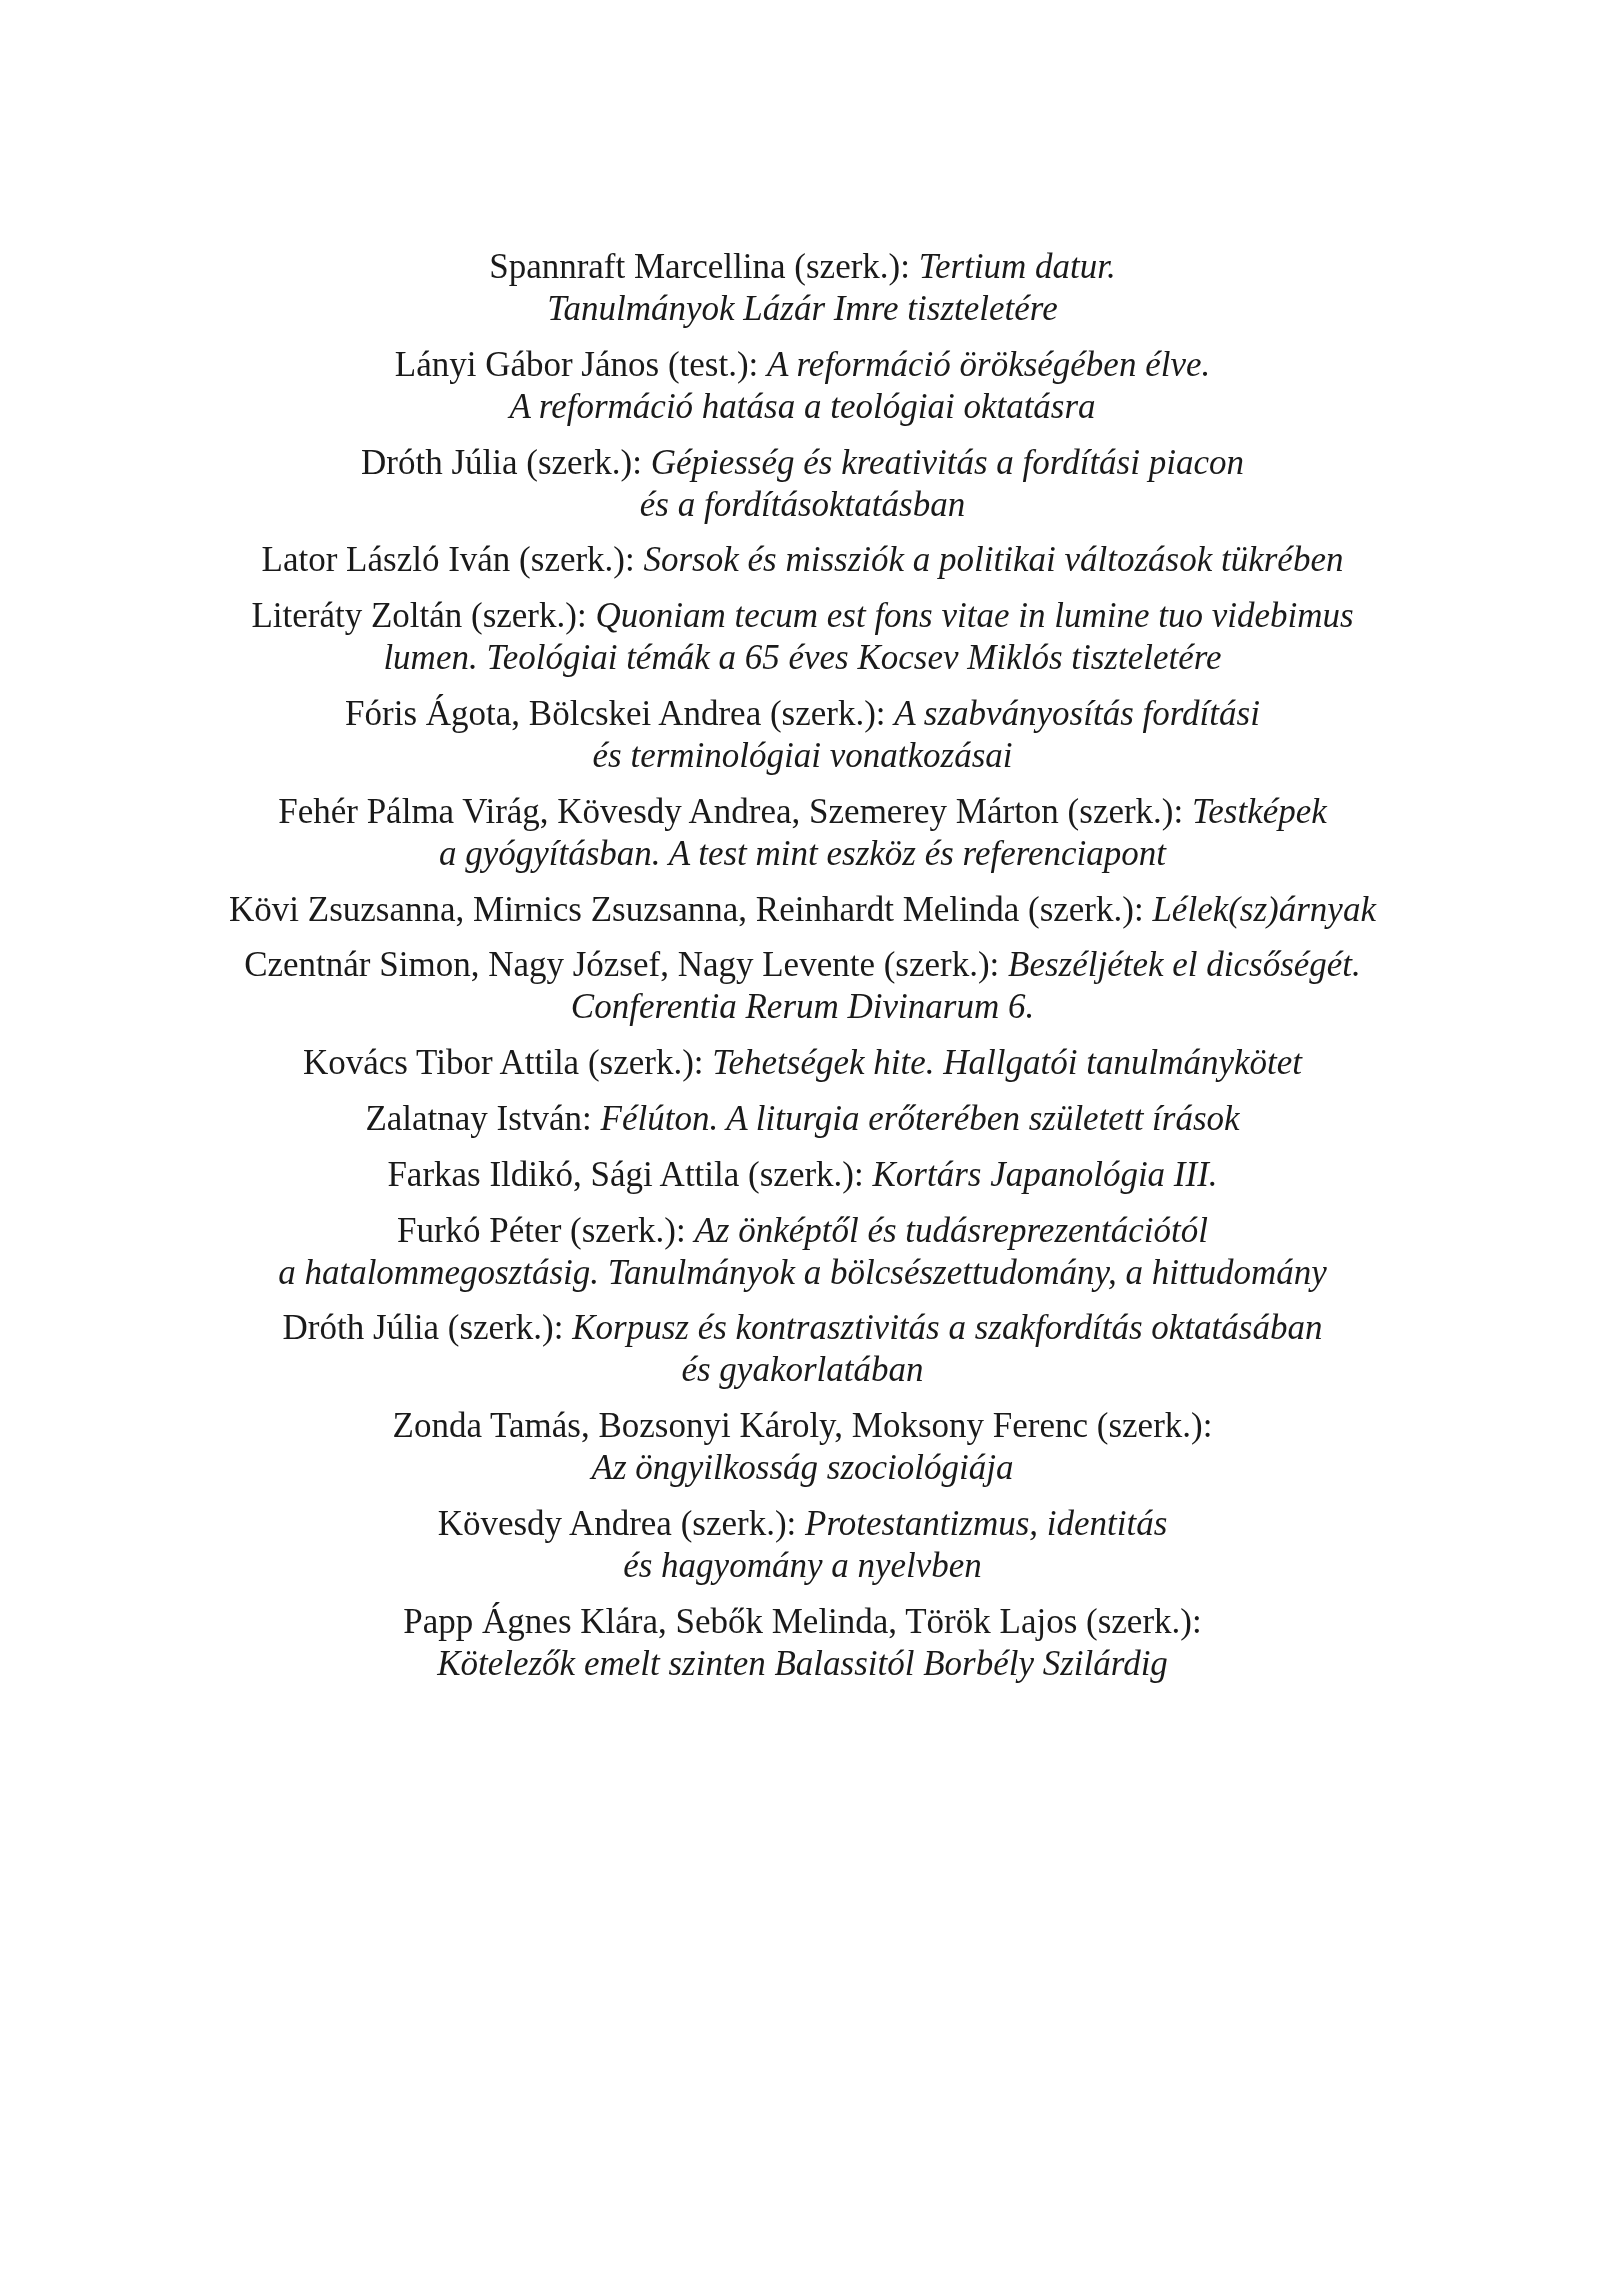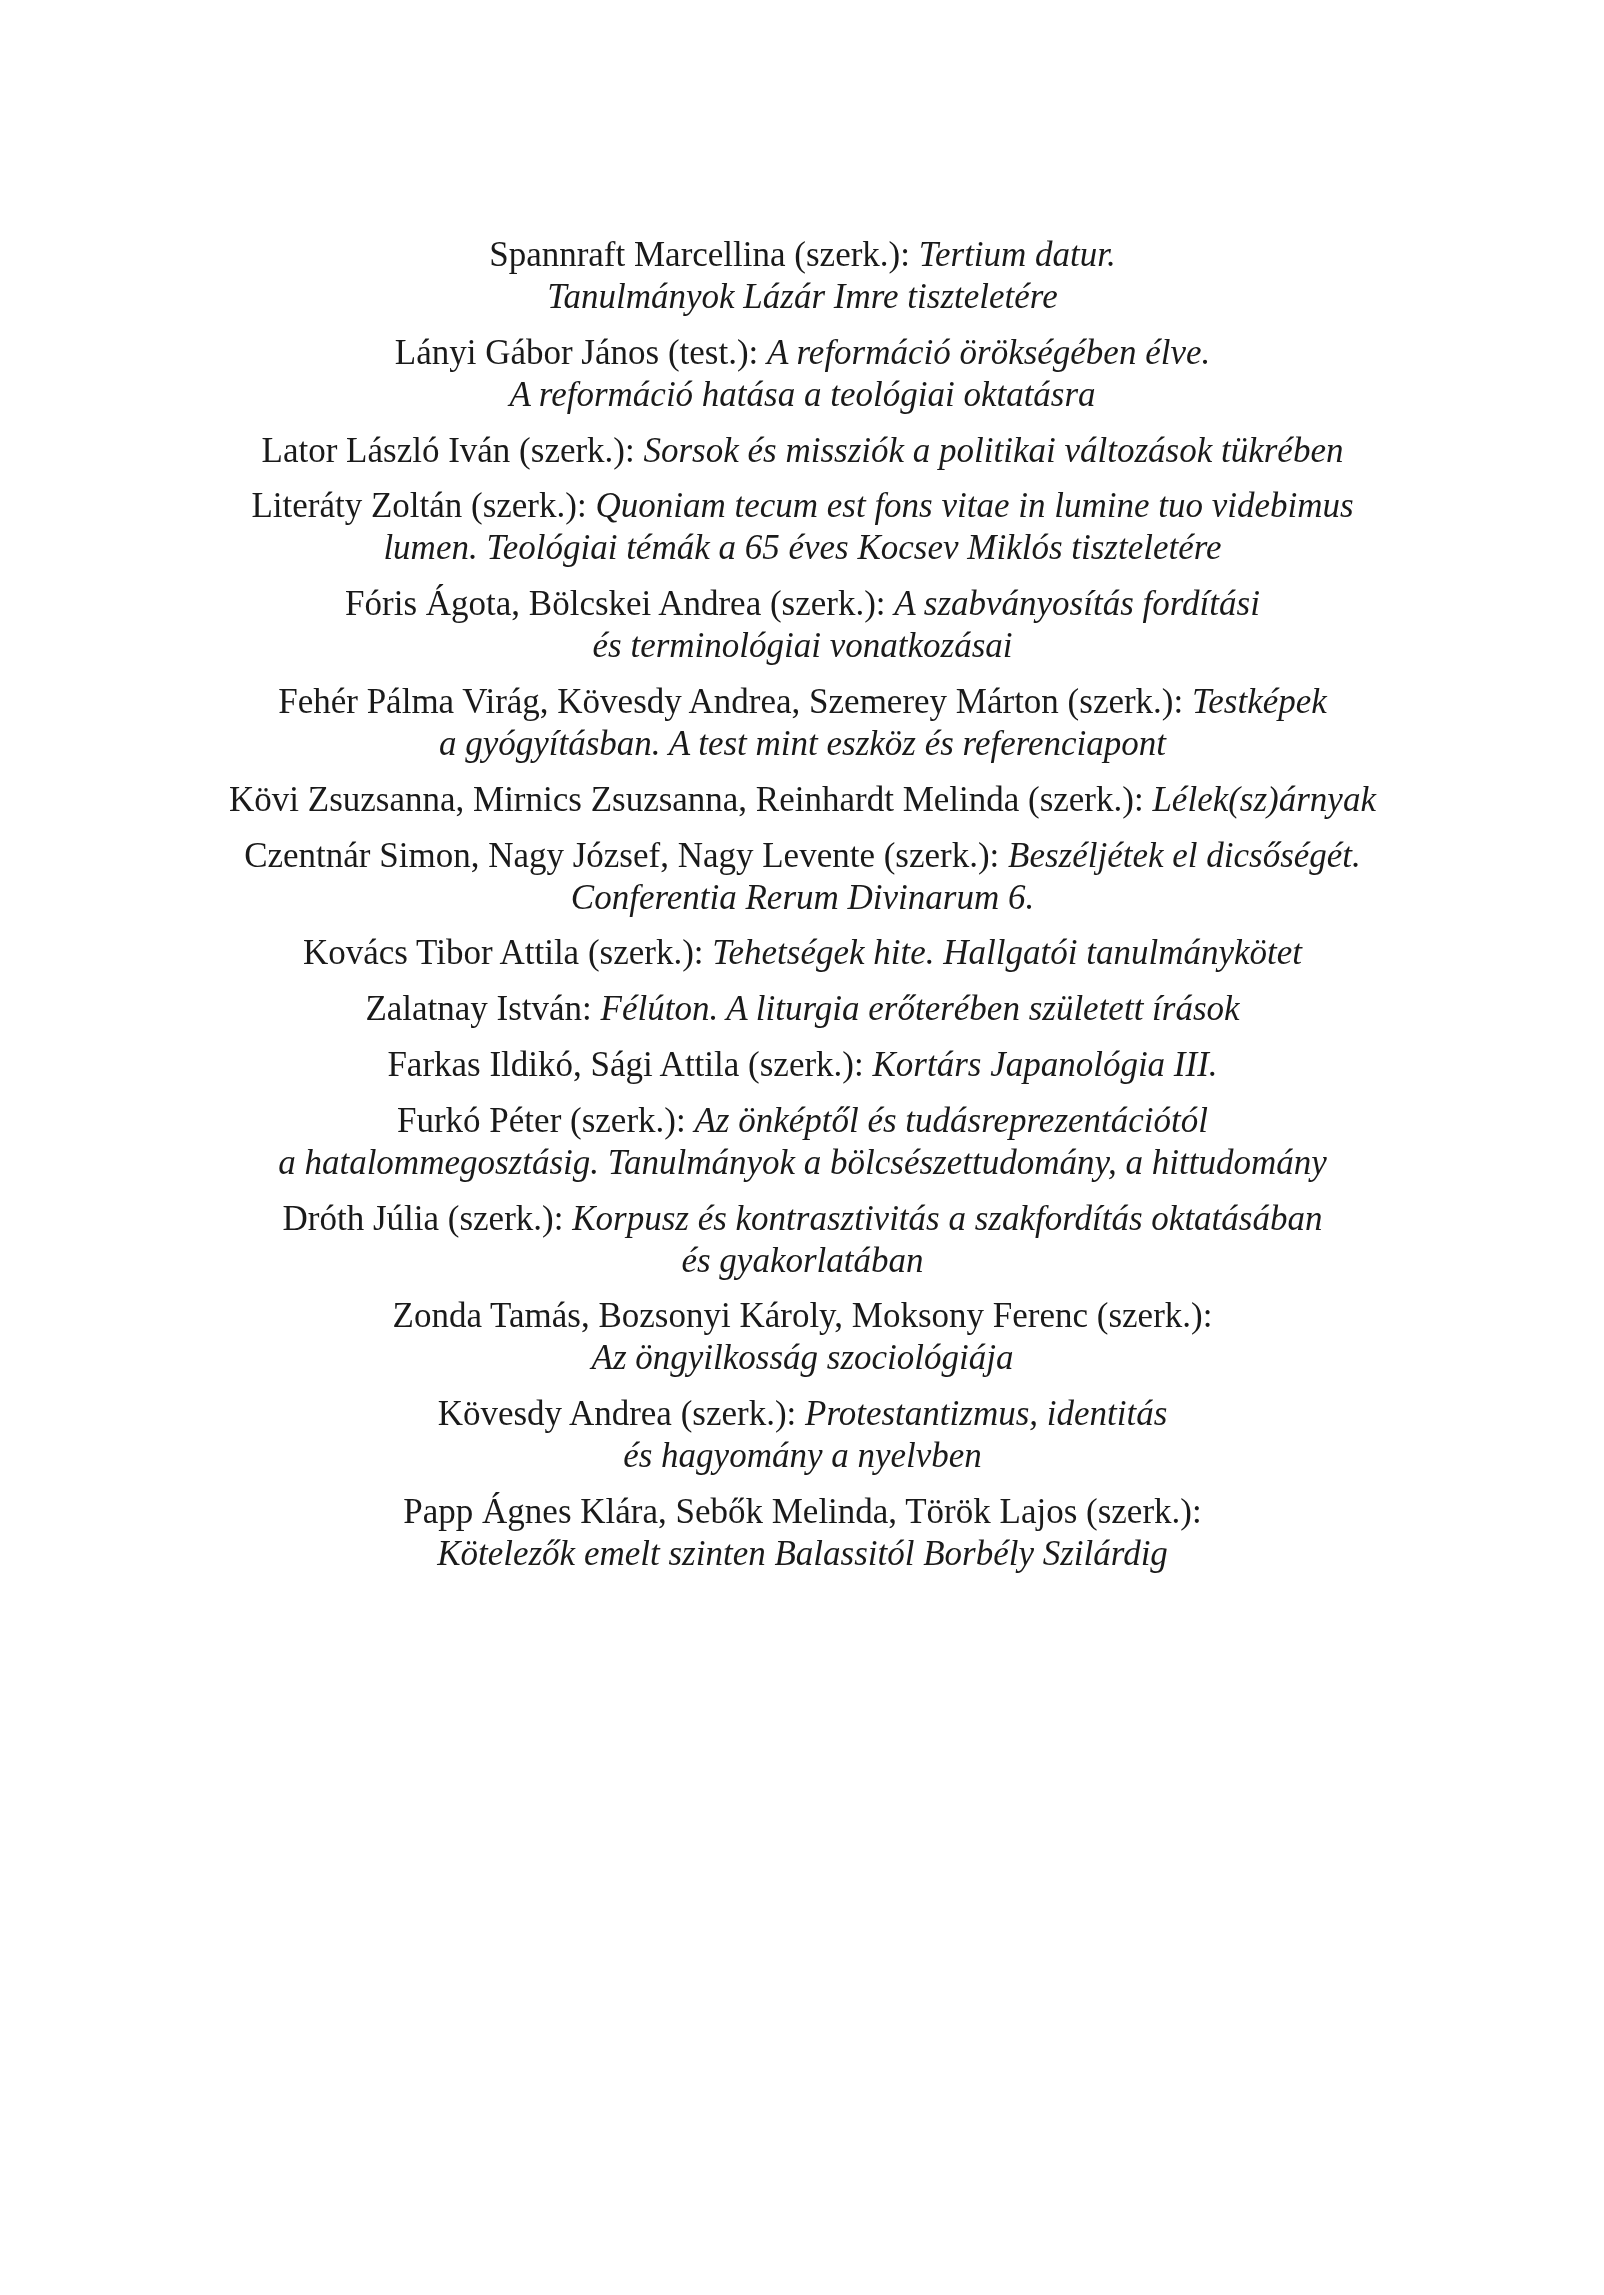--- a/index.html
+++ b/index.html
@@ -10,21 +10,21 @@
   .page {
     position: relative;
     width: 1605px;
     height: 2295px;
     background: #ffffff;
     overflow: hidden;
   }
   .book-list {
     box-sizing: border-box;
     width: 1409px;
-    margin: 4px auto;
+    margin: 16px auto;
     padding-top: 230px;
     text-align: center;
     font-family: "Liberation Serif", "DejaVu Serif", serif;
     font-size: 35px;
     line-height: 42px;
     color: #1a1a1a;
   }
   .entry {
     margin: 0 0 13.8px 0;
   }
@@ -35,20 +35,21 @@
     font-style: italic;
   }
 </style>
 </head>
 <body>
 
 <div class="page">
   <main class="book-list" id="book-list" style="color: rgb(26, 26, 26);">
       <p class="entry"><span class="names">Spannraft Marcellina (szerk.): </span> <span class="title">Tertium datur.</span> <br><span class="title">Tanulmányok Lázár Imre tiszteletére</span> </p>
       <p class="entry"><span class="names">Lányi Gábor János (test.): </span> <span class="title">A reformáció örökségében élve.</span> <br><span class="title">A reformáció hatása a teológiai oktatásra</span> </p>
+      <p class="entry"><span class="names">Dróth Júlia (szerk.): </span> <span class="title">Gépiesség és kreativitás a fordítási piacon</span> <br><span class="title">és a fordításoktatásban</span> </p>
       <p class="entry"><span class="names">Lator László Iván (szerk.): </span> <span class="title">Sorsok és missziók a politikai változások tükrében</span> </p>
       <p class="entry"><span class="names">Literáty Zoltán (szerk.): </span> <span class="title">Quoniam tecum est fons vitae in lumine tuo videbimus</span> <br><span class="title">lumen. Teológiai témák a 65 éves Kocsev Miklós tiszteletére</span> </p>
       <p class="entry"><span class="names">Fóris Ágota, Bölcskei Andrea (szerk.): </span> <span class="title">A szabványosítás fordítási</span> <br><span class="title">és terminológiai vonatkozásai</span> </p>
       <p class="entry"><span class="names">Fehér Pálma Virág, Kövesdy Andrea, Szemerey Márton (szerk.): </span> <span class="title">Testképek</span> <br><span class="title">a gyógyításban. A test mint eszköz és referenciapont</span> </p>
       <p class="entry"><span class="names">Kövi Zsuzsanna, Mirnics Zsuzsanna, Reinhardt Melinda (szerk.): </span> <span class="title">Lélek(sz)árnyak</span> </p>
       <p class="entry"><span class="names">Czentnár Simon, Nagy József, Nagy Levente (szerk.): </span> <span class="title">Beszéljétek el dicsőségét.</span> <br><span class="title">Conferentia Rerum Divinarum 6.</span> </p>
       <p class="entry"><span class="names">Kovács Tibor Attila (szerk.): </span> <span class="title">Tehetségek hite. Hallgatói tanulmánykötet</span> </p>
       <p class="entry"><span class="names">Zalatnay István: </span> <span class="title">Félúton. A liturgia erőterében született írások</span> </p>
       <p class="entry"><span class="names">Farkas Ildikó, Sági Attila (szerk.): </span> <span class="title">Kortárs Japanológia III.</span> </p>
       <p class="entry"><span class="names">Furkó Péter (szerk.): </span> <span class="title">Az önképtől és tudásreprezentációtól</span> <br><span class="title">a hatalommegosztásig. Tanulmányok a bölcsészettudomány, a hittudomány</span> <br> </p>

